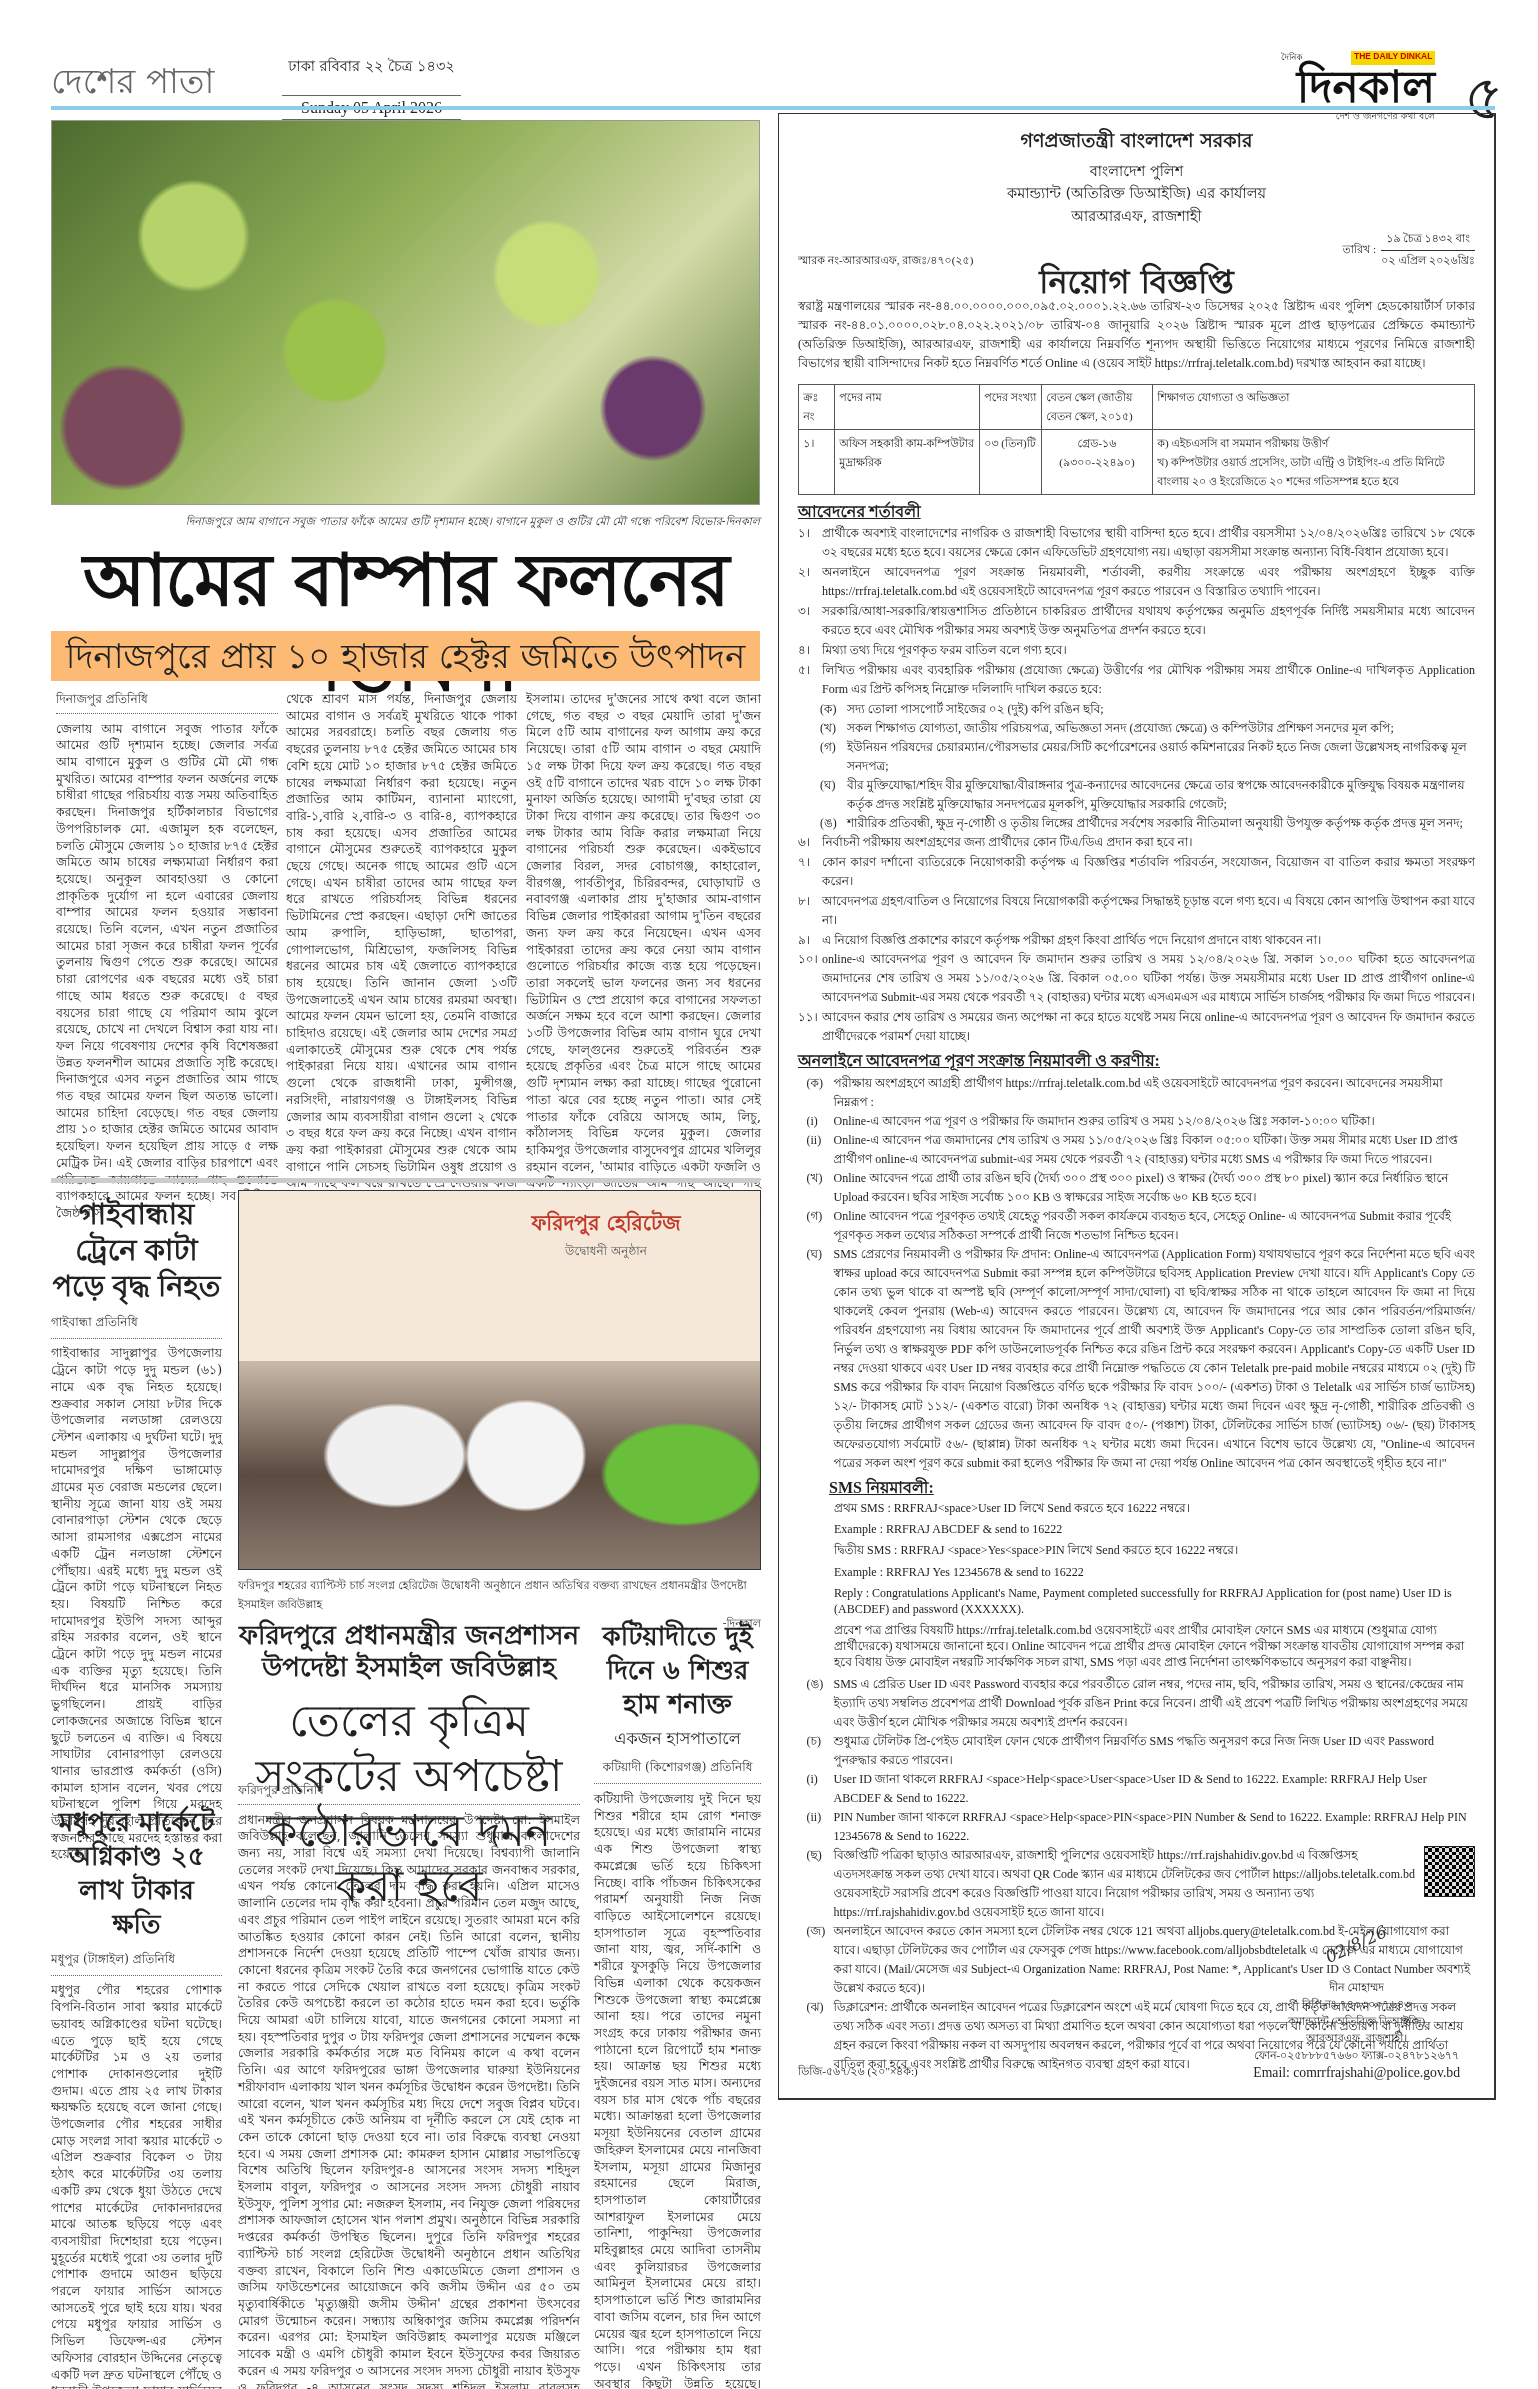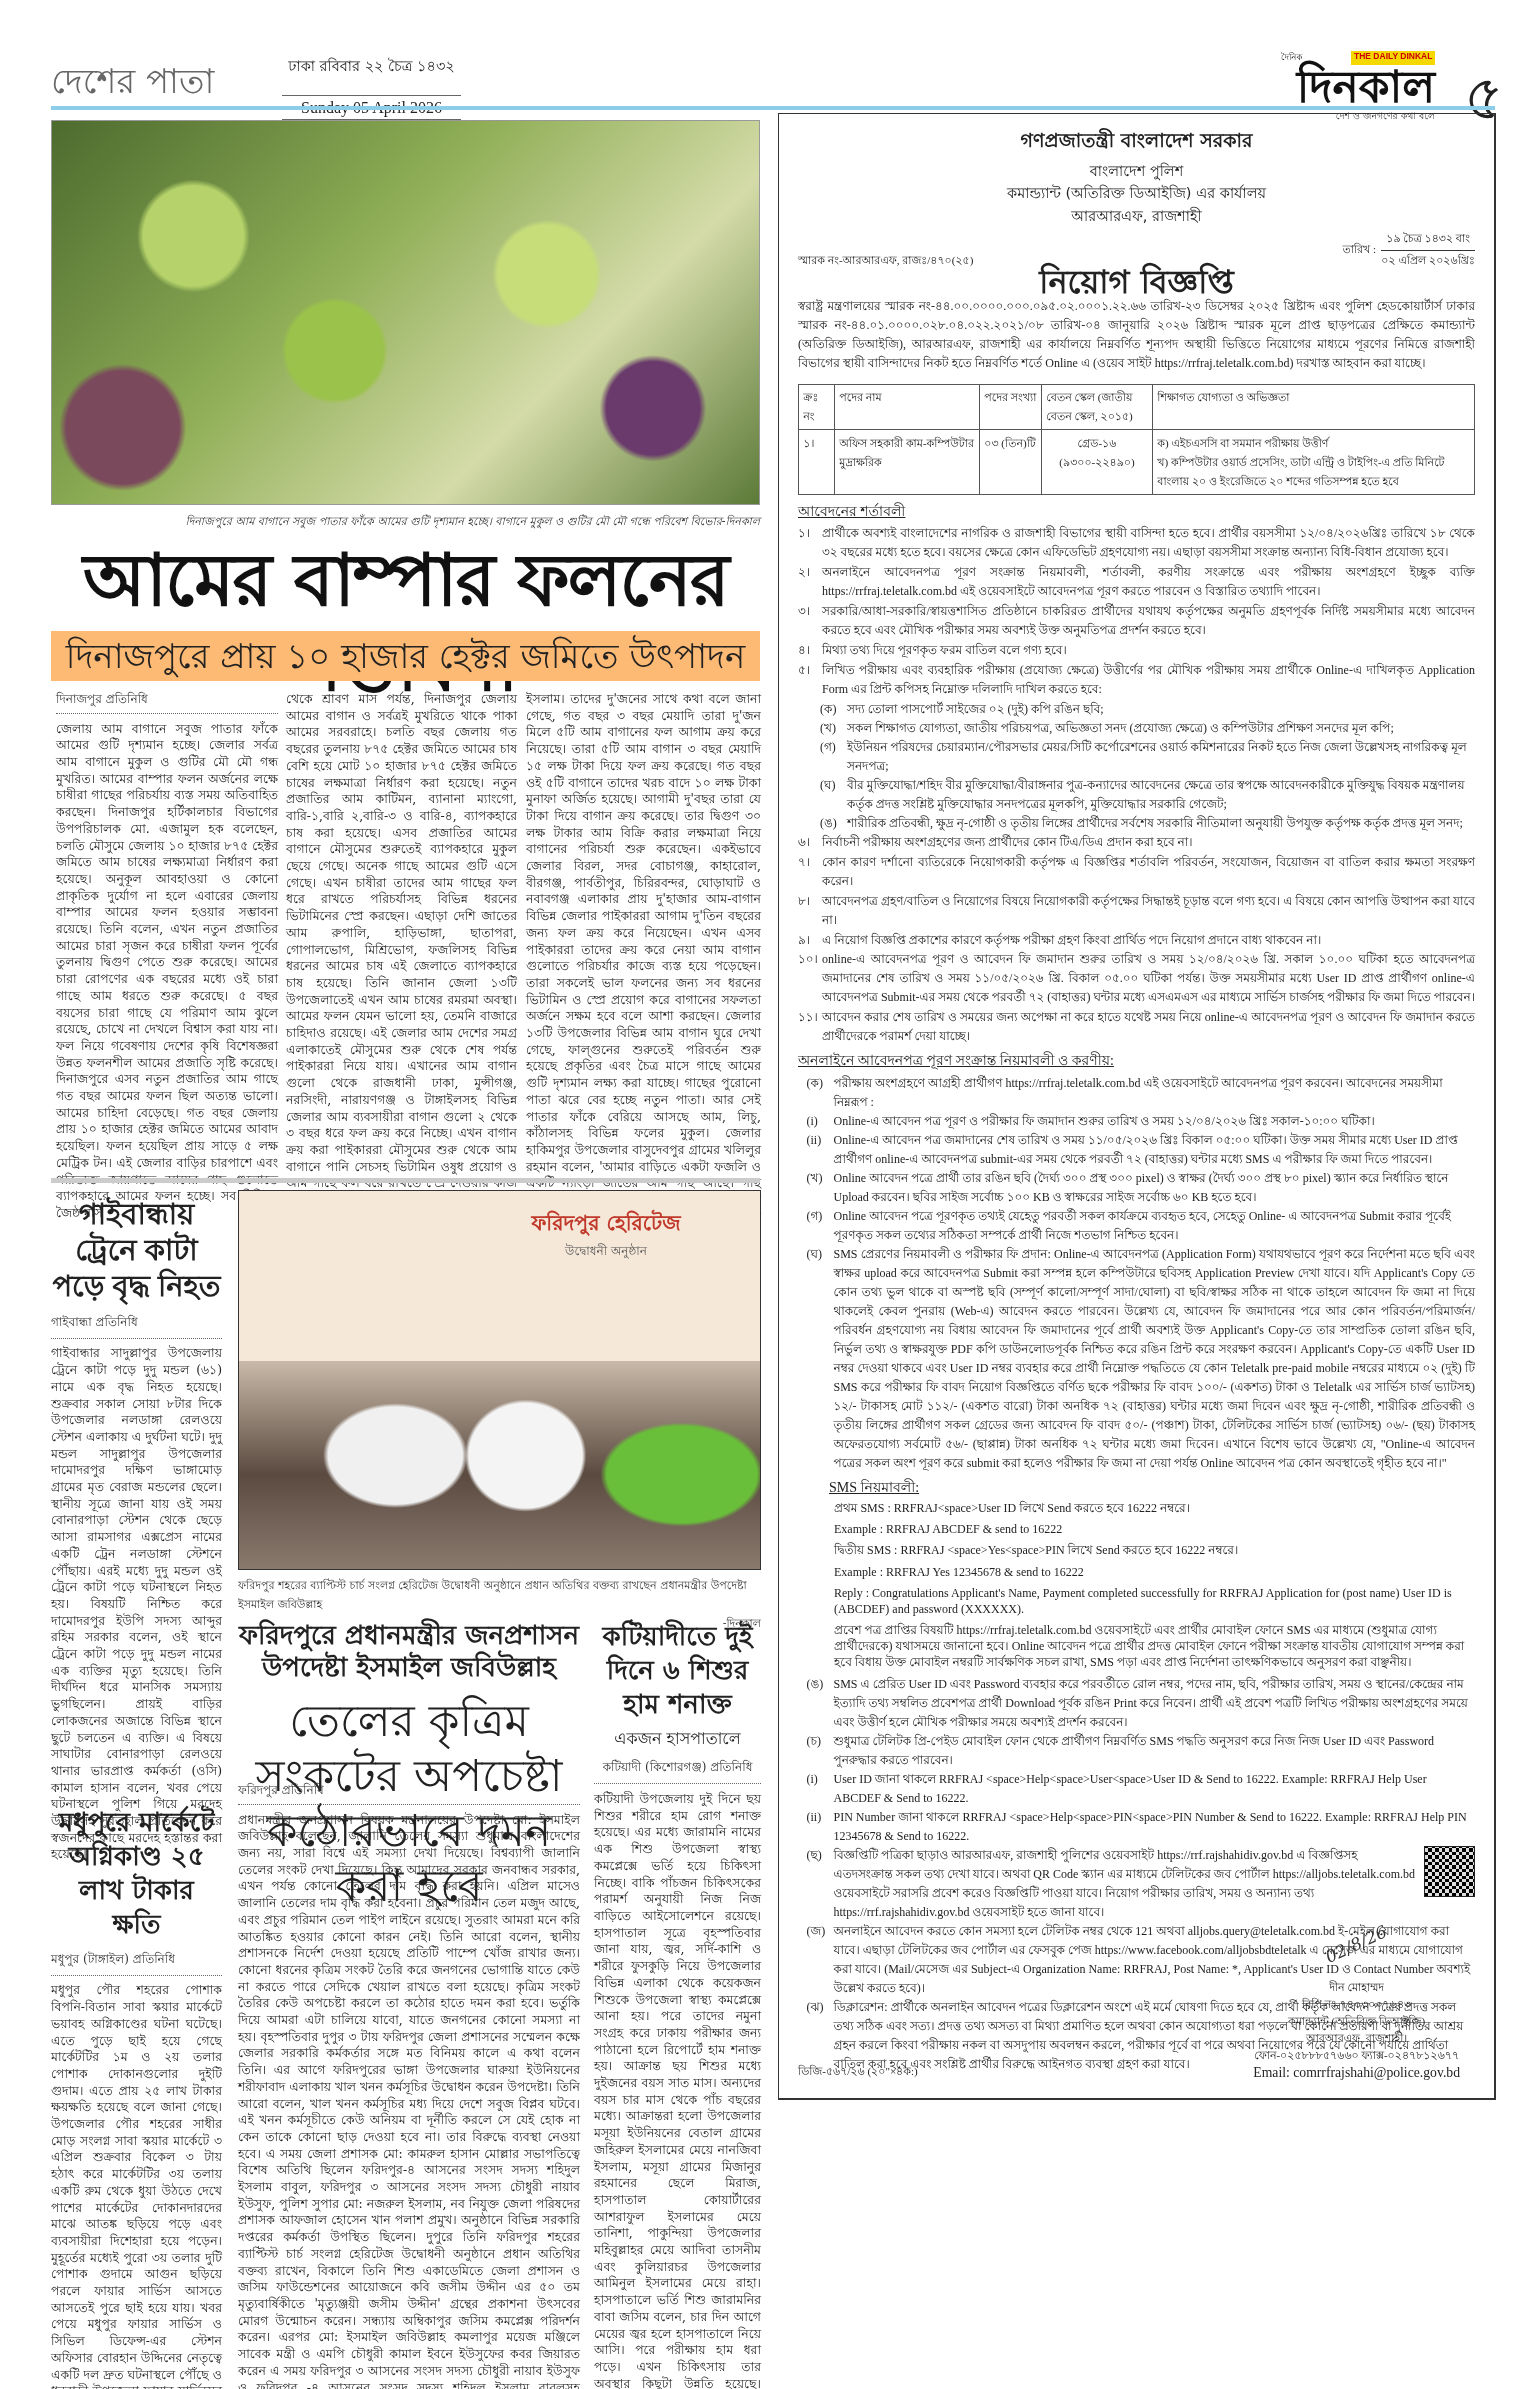--- a/index.html
+++ b/index.html
@@ -65,21 +65,21 @@
 .n-line{font-size:14.5px;font-family:"DejaVu Sans",sans-serif;margin-bottom:3.4px}
 .n-refrow{display:flex;justify-content:space-between;align-items:flex-end;margin-top:3.4px}
 .n-ref{font-size:11px}
 .n-date{display:flex;align-items:center;font-size:11px}
 .n-date .d{text-align:center;margin-left:5.1px}
 .n-date .d div:first-child{border-bottom:0.9px solid #333;padding:0 5.1px 1.7px}
 .n-title{font-size:32px;font-weight:bold;font-family:"DejaVu Sans",sans-serif;text-align:center;margin:3.4px 0 5.1px}
 .n-intro{text-align:justify;font-size:12px;line-height:19px}
 table.n-table{width:100%;border-collapse:collapse;margin:10.3px 0 6.8px;font-size:11px}
 .n-table th,.n-table td{border:0.9px solid #555;padding:3.4px 4.3px;vertical-align:top;font-weight:normal;text-align:left}
-.n-sec{text-decoration:underline;font-weight:normal;margin:5.1px 0 3.4px;font-size:14px}
+.n-sec{text-decoration:underline;font-weight:bold;margin:5.1px 0 3.4px;font-size:16px}
 .n-list{list-style:none}
 .n-list li{display:flex;text-align:justify;margin-bottom:0.9px}
 .n-list li .num{min-width:24px}
 .n-sub{list-style:none;padding-left:22px}
 .n-sub li{display:flex}
 .n-sub li .num{min-width:27px}
 .sms{padding-left:22px;font-size:12px;line-height:16px}
 .sms p{margin-bottom:5.1px}
 .qr{width:51px;height:51px;border:1.7px solid #222;background:
 repeating-linear-gradient(0deg,#222 0 3.4px,#fff 3.4px 6.8px),

